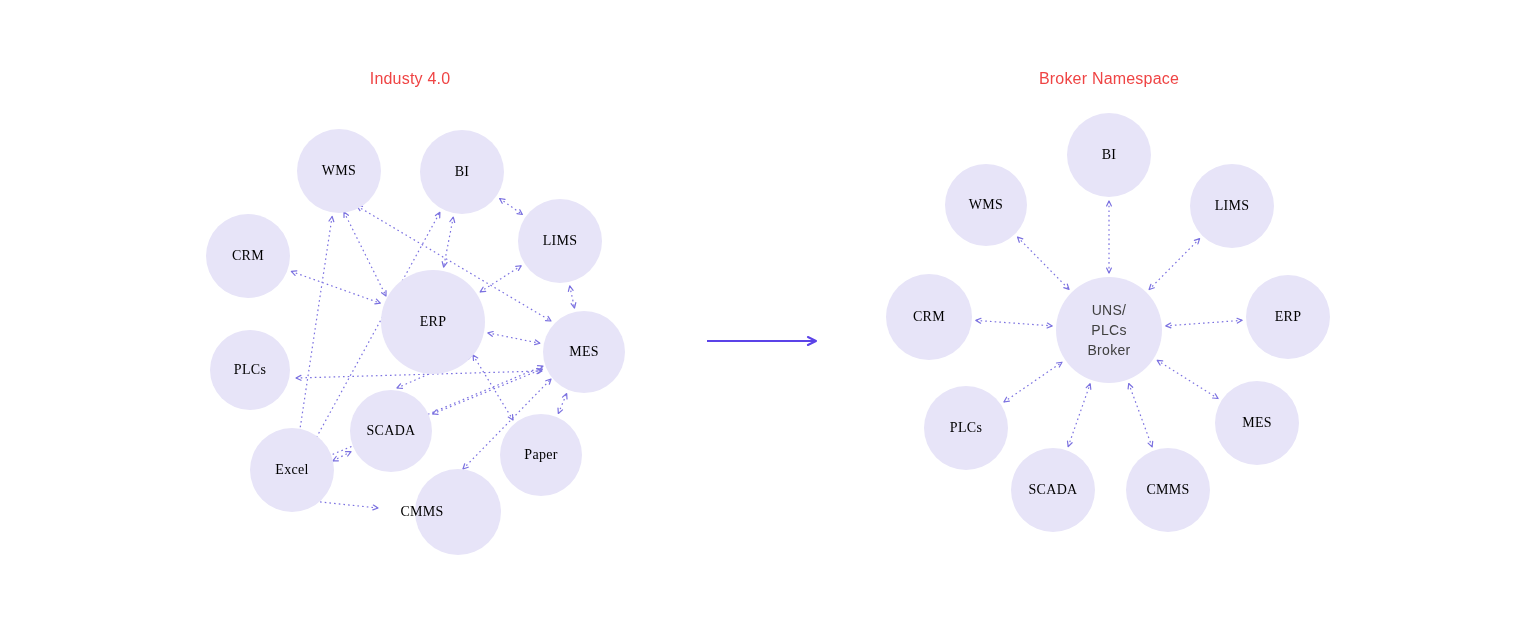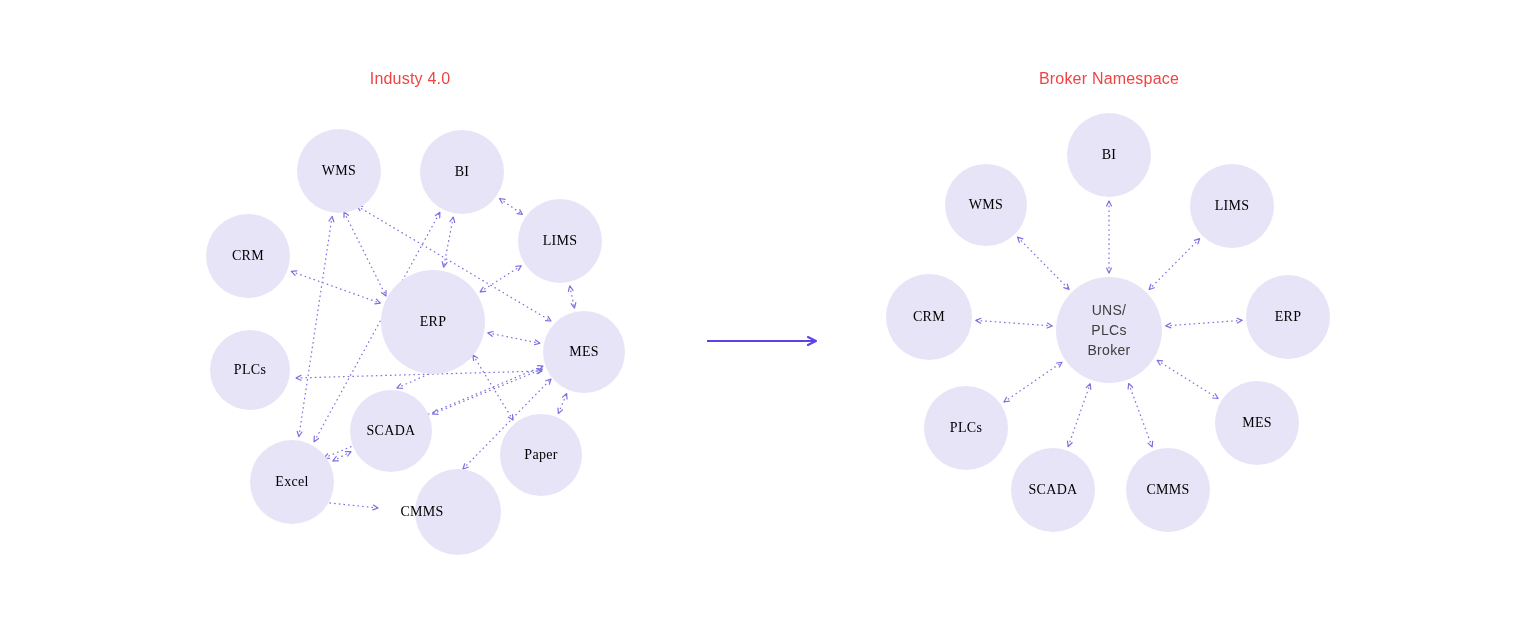--- a/index.html
+++ b/index.html
@@ -145,21 +145,21 @@
       </div>
       <div class="node" style="left: 543px; top: 311px; width: 82px; height: 82px; background: rgb(231, 228, 248);">
         <span class="node-label">MES</span>
       </div>
       <div class="node" style="left: 210px; top: 330px; width: 80px; height: 80px; background: rgb(231, 228, 248);">
         <span class="node-label">PLCs</span>
       </div>
       <div class="node" style="left: 350px; top: 390px; width: 82px; height: 82px; background: rgb(231, 228, 248);">
         <span class="node-label">SCADA</span>
       </div>
-      <div class="node" style="left: 250px; top: 440px; width: 84px; height: 84px; background: rgb(231, 228, 248);">
+      <div class="node" style="left: 250px; top: 428px; width: 84px; height: 84px; background: rgb(231, 228, 248);">
         <span class="node-label">Excel</span>
       </div>
       <div class="node" style="left: 415px; top: 469px; width: 86px; height: 86px; background: rgb(231, 228, 248);">
         <span class="node-label" style="transform: translateX(-36px);">CMMS</span>
       </div>
       <div class="node" style="left: 500px; top: 414px; width: 82px; height: 82px; background: rgb(231, 228, 248);">
         <span class="node-label">Paper</span>
       </div>
       <div class="node" style="left: 1067px; top: 113px; width: 84px; height: 84px; background: rgb(231, 228, 248);">
         <span class="node-label">BI</span>

